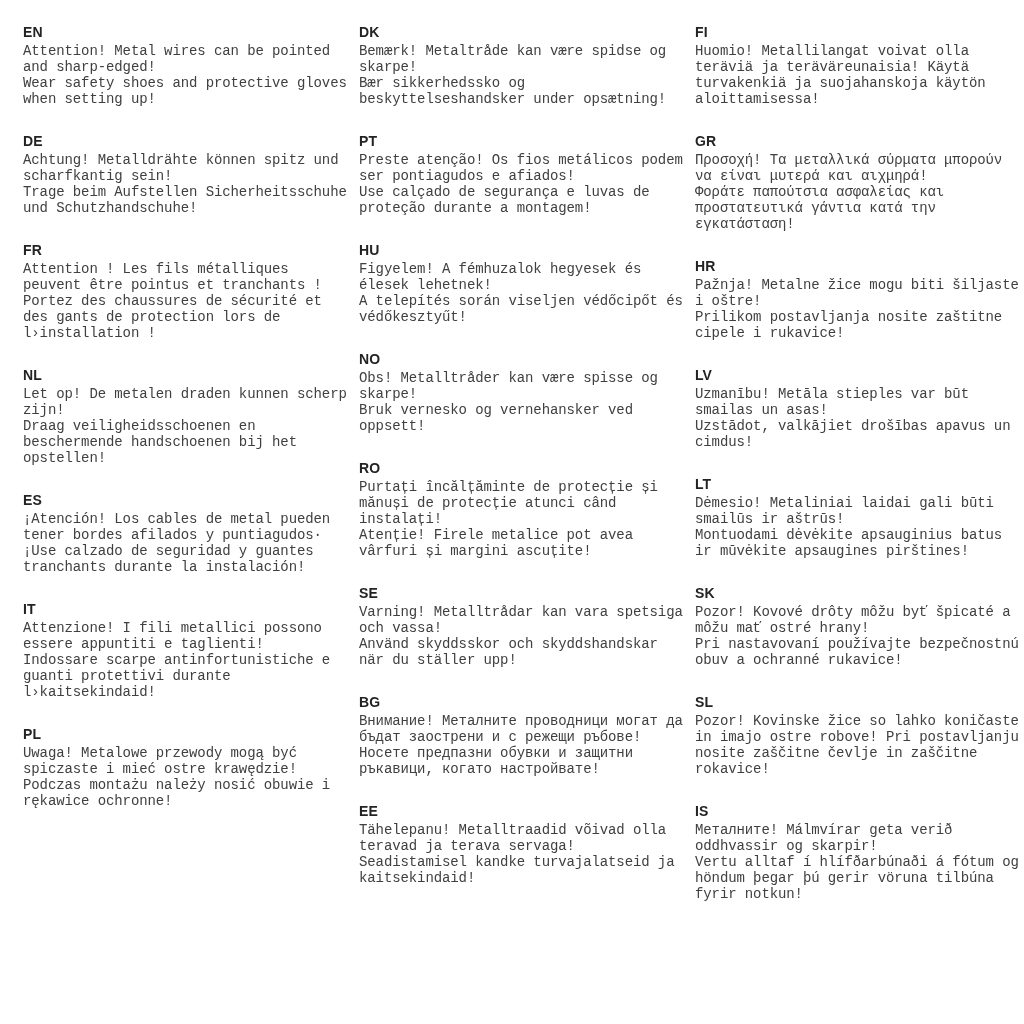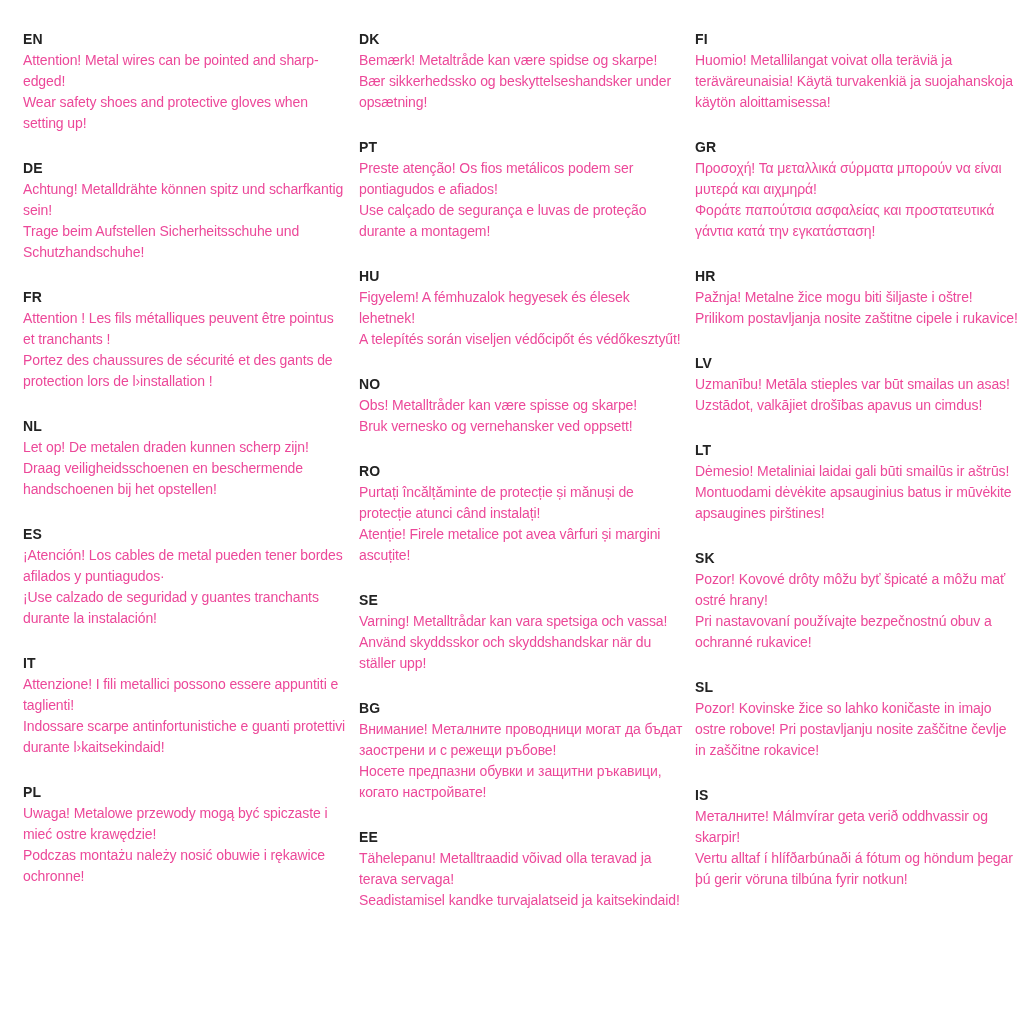--- a/index.html
+++ b/index.html
@@ -20,37 +20,38 @@
     width: 1024px;
     height: 1024px;
     padding: 17px 6px 0 23px;
     gap: 11px;
   }
   .col {
     flex: 0 0 auto;
     width: 325px;
   }
   .lang-section {
-    margin: 12px 0 24px 0;
+    margin: 5px 0 24px 0;
   }
   .lang-code {
     margin: 0;
     font-size: 14px;
     font-weight: 700;
     line-height: 21px;
     color: #232323;
     letter-spacing: 0.1px;
   }
   .lang-text {
     margin: 0;
     font-size: 14px;
     font-weight: 400;
-    line-height: 21px;
+    line-height: 16px;
     letter-spacing: -0.1px;
-    color: #ec4899;
+    color: #404040;
+    font-family: Liberation Mono, monospace;
   }
   .lang-text:empty { display: none; }
 </style>
 </head>
 <body>
 
 <div class="page">
 
   <div class="col">
     <section class="lang-section">

